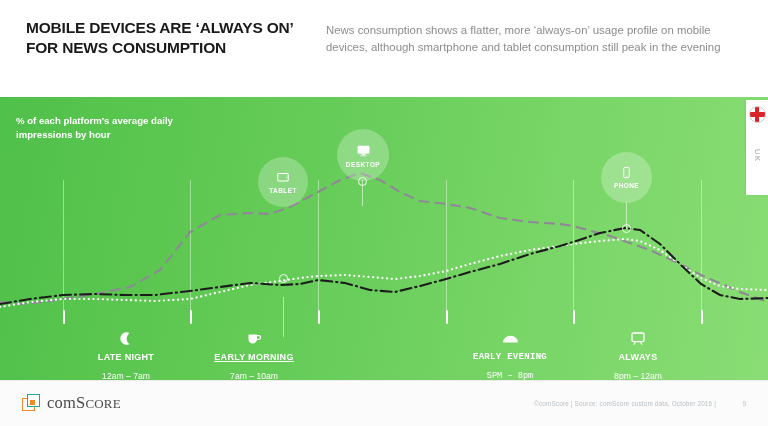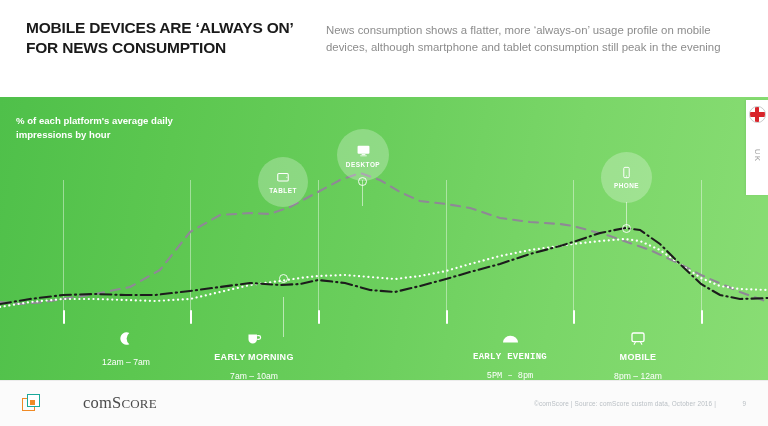--- a/index.html
+++ b/index.html
@@ -209,21 +209,20 @@
     height: 46px;
     background: #fbfbfb;
     border-top: 1px solid #ececec;
   }
   .logo-wrap {
     position: absolute;
     left: 22px;
     top: 12px;
     display: flex;
     align-items: center;
-    gap: 36px;
   }
   .logo-mark {
     position: relative;
     width: 19px;
     height: 19px;
     margin-right: 6px;
   }
   .logo-sq-orange {
     position: absolute;
     left: 0; top: 4px;
@@ -346,24 +345,25 @@
   <div class="tick" style="left:446px;"></div>
   <div class="tick" style="left:573px;"></div>
   <div class="tick" style="left:701px;"></div>
 
   <div class="cat" style="left:51px;">
     <div class="cat-icon">
       <svg width="15" height="15" viewBox="0 0 24 24">
         <path d="M16.5 3 A10 10 0 1 0 16.5 21 A11.5 11.5 0 0 1 16.5 3 Z" fill="#ffffff"></path>
       </svg>
     </div>
+    <div class="cat-name">LATE NIGHT</div>
     <div class="cat-time">12am – 7am</div>
   </div>
 
-  <div class="cat" style="left:179px;">
+  <div class="cat" style="left:179px;text-decoration:underline;">
     <div class="cat-icon">
       <svg width="17" height="17" viewBox="0 0 24 24">
         <path d="M3.5 6.5 h12 v6.5 a6 6 0 0 1 -12 0 Z" fill="#ffffff"></path>
         <path d="M15.8 8 h2.2 a2.6 2.6 0 0 1 0 5.2 h-2.2" fill="none" stroke="#ffffff" stroke-width="1.7"></path>
       </svg>
     </div>
     <div class="cat-name">EARLY MORNING</div>
     <div class="cat-time">7am – 10am</div>
   </div>
 
@@ -379,21 +379,21 @@
   </div>
 
   <div class="cat" style="left:563px;">
     <div class="cat-icon">
       <svg width="16" height="16" viewBox="0 0 24 24">
         <rect x="3" y="4.5" width="18" height="13" rx="2.2" fill="none" stroke="#ffffff" stroke-width="2"></rect>
         <line x1="8" y1="18.5" x2="6.3" y2="21.5" stroke="#ffffff" stroke-width="1.6" stroke-linecap="round"></line>
         <line x1="16" y1="18.5" x2="17.7" y2="21.5" stroke="#ffffff" stroke-width="1.6" stroke-linecap="round"></line>
       </svg>
     </div>
-    <div class="cat-name">MOBILE</div>
+    <div class="cat-name">ALWAYS</div>
     <div class="cat-time">8pm – 12am</div>
   </div>
 </div>
 
 <div class="uk-tab">
   <div class="uk-flag"></div>
   <div class="uk-text">UK</div>
 </div>
 
 <div class="footer">

